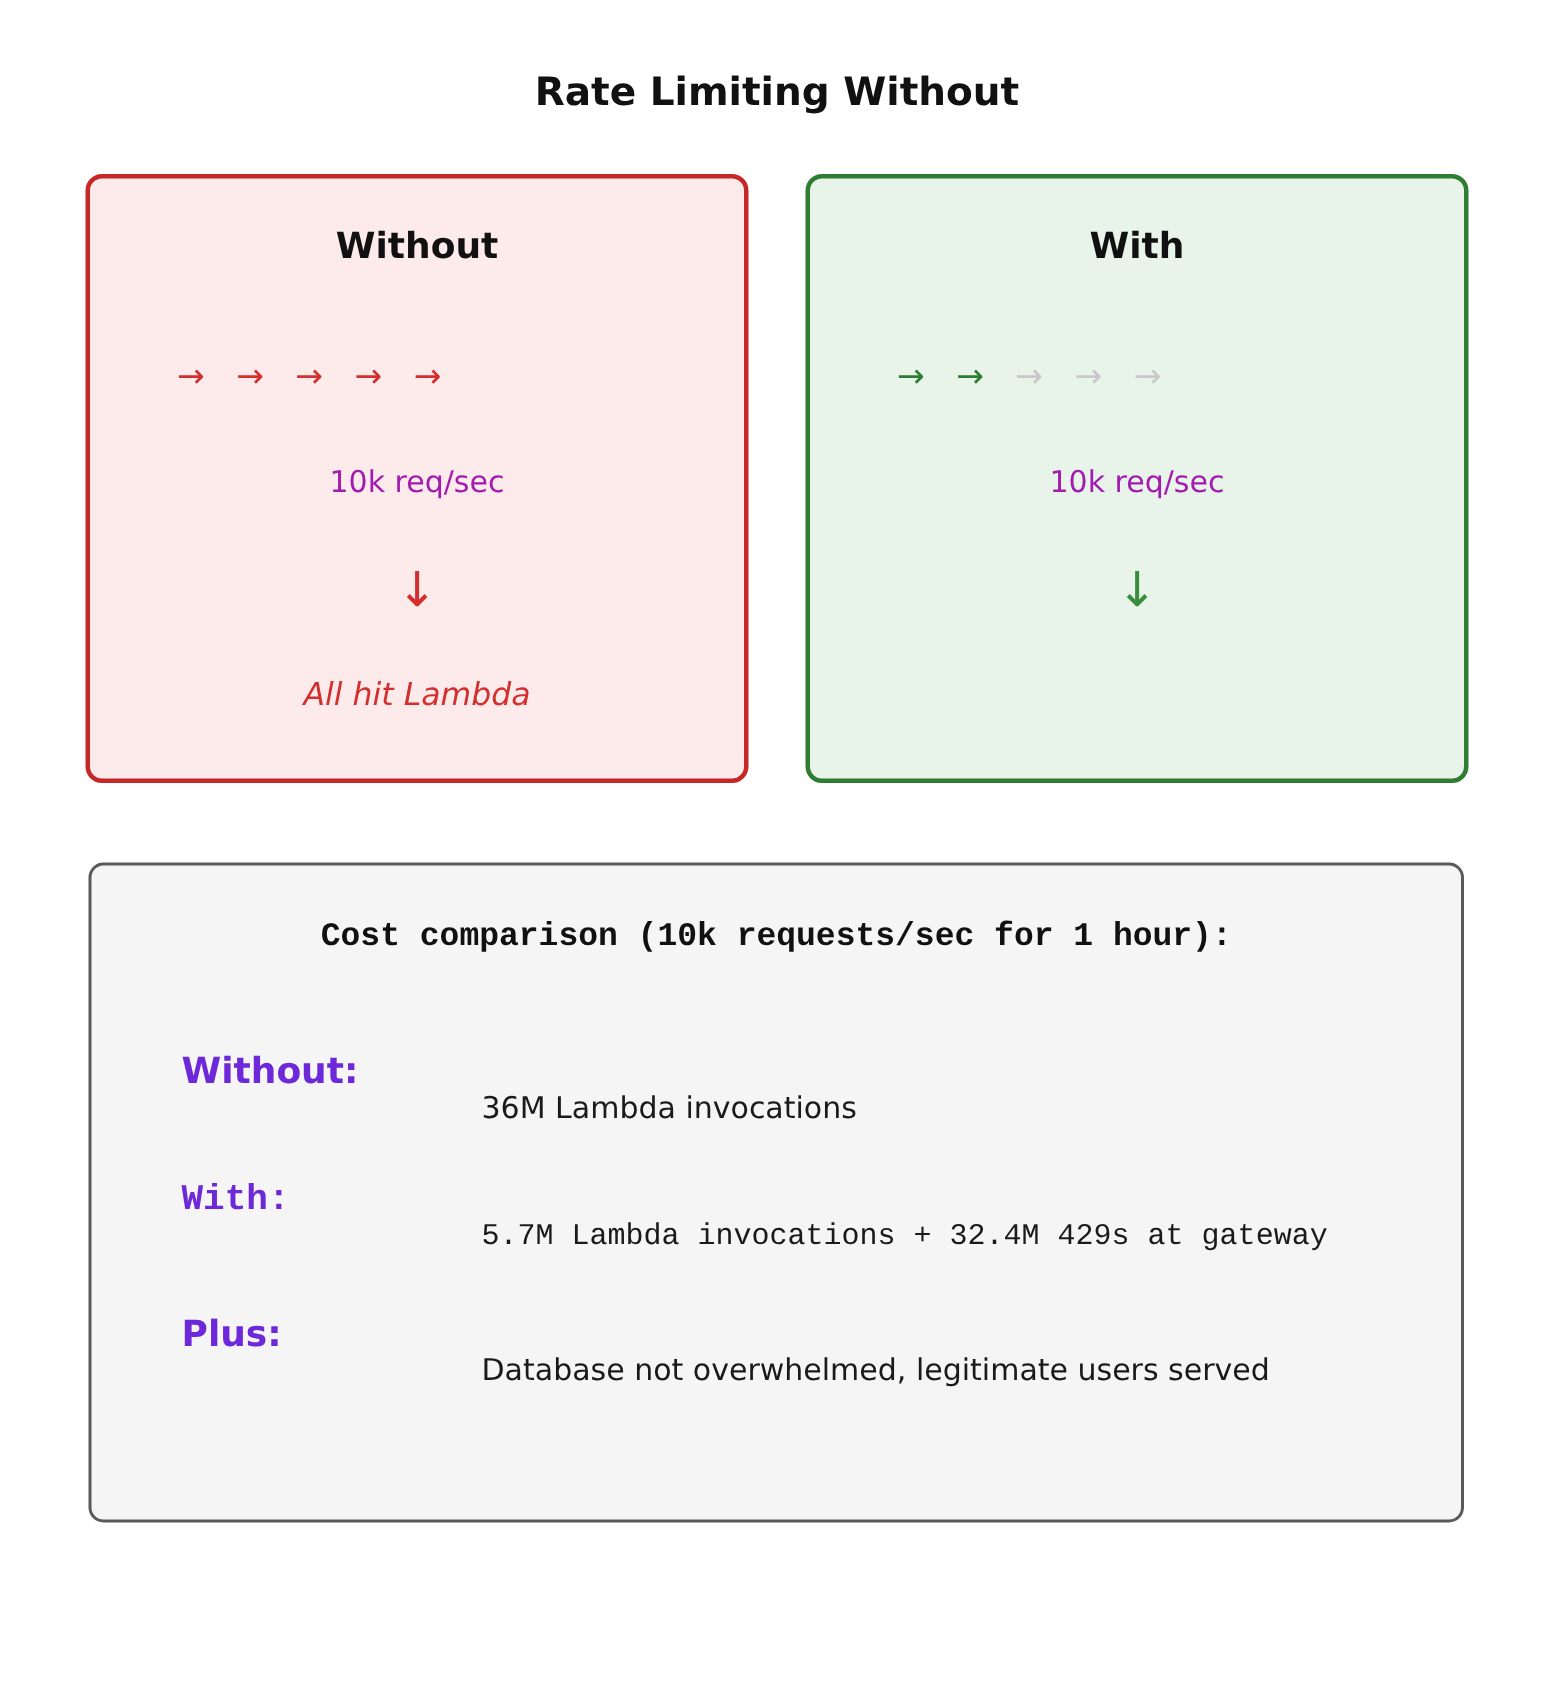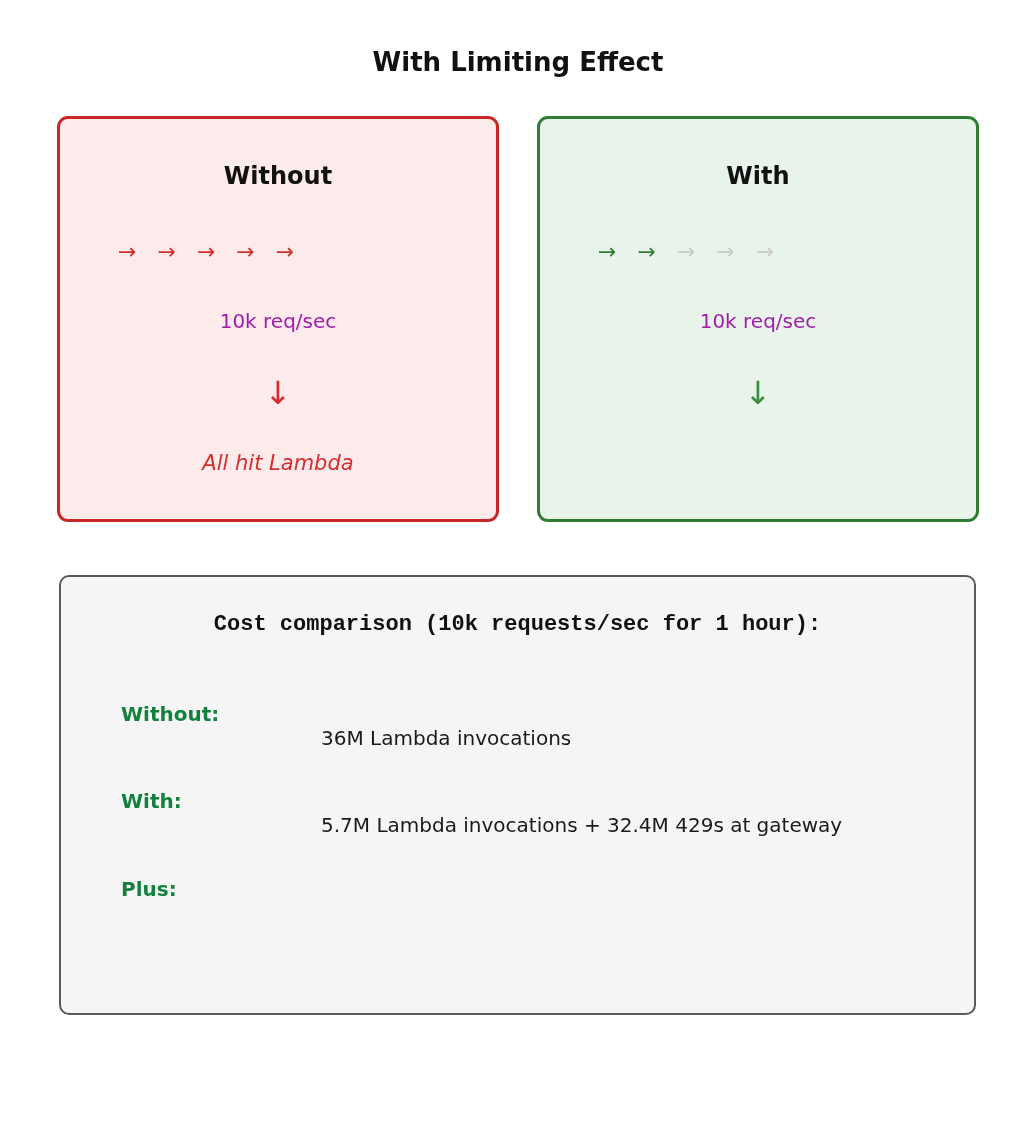--- a/index.html
+++ b/index.html
@@ -34,21 +34,21 @@
     border-color: var(--red-border, #c62828);
     background: var(--red-bg, #fdeaea);
   }
   .panel-green {
     left: 537px;
     border-color: var(--green-border, #2e7d32);
     background: var(--green-bg, #e8f3e9);
   }
   .panel-title {
     position: absolute;
-    top: 42px; left: 0; right: 0;
+    top: 30px; left: 0; right: 0;
     text-align: center;
     font-size: 24px;
     font-weight: bold;
     line-height: 30px;
     color: #111111;
   }
   .arrow-row {
     position: absolute;
     top: 119px;
     left: 58px;
@@ -105,47 +105,47 @@
     line-height: 28px;
     color: #111111;
     font-family: Liberation Mono, monospace;
   }
   .cost-row {
     position: absolute;
     left: 0; right: 0;
     height: 26px;
   }
   .cost-row-1 { top: 124px; }
-  .cost-row-2 { top: 211px; }
+  .cost-row-2 { top: 211px; font-family: Liberation Mono, monospace; }
   .cost-row-3 { top: 299px; }
   .cost-row-label {
     position: absolute;
     left: 60px;
-    font-size: 20px;
+    font-size: 24px;
     font-weight: bold;
     line-height: 26px;
-    color: #15803d;
+    color: #6d28d9;
     white-space: nowrap;
   }
   .cost-row-value {
     position: absolute;
     left: 260px;
     font-size: 20px;
     line-height: 26px;
     color: #1a1a1a;
     white-space: nowrap;
     margin-top: 24px;
   }
 </style>
 </head>
 <body>
 
 <div class="canvas">
 
-  <div class="main-title">With Limiting Effect</div>
+  <div class="main-title">Rate Limiting Without</div>
 
   <div class="panel panel-red">
     <div class="panel-title">Without</div>
     <div class="arrow-row">
       <span class="tone-red">→</span>
       <span class="tone-red">→</span>
       <span class="tone-red">→</span>
       <span class="tone-red">→</span>
       <span class="tone-red">→</span>
     </div>
@@ -175,16 +175,17 @@
       <span class="cost-row-value">36M Lambda invocations</span>
     </div>
 
     <div class="cost-row cost-row-2">
       <span class="cost-row-label">With:</span>
       <span class="cost-row-value">5.7M Lambda invocations + 32.4M 429s at gateway</span>
     </div>
 
     <div class="cost-row cost-row-3">
       <span class="cost-row-label">Plus:</span>
+      <span class="cost-row-value">Database not overwhelmed, legitimate users served</span>
     </div>
   </div>
 
 </div>
 
 </body></html>

